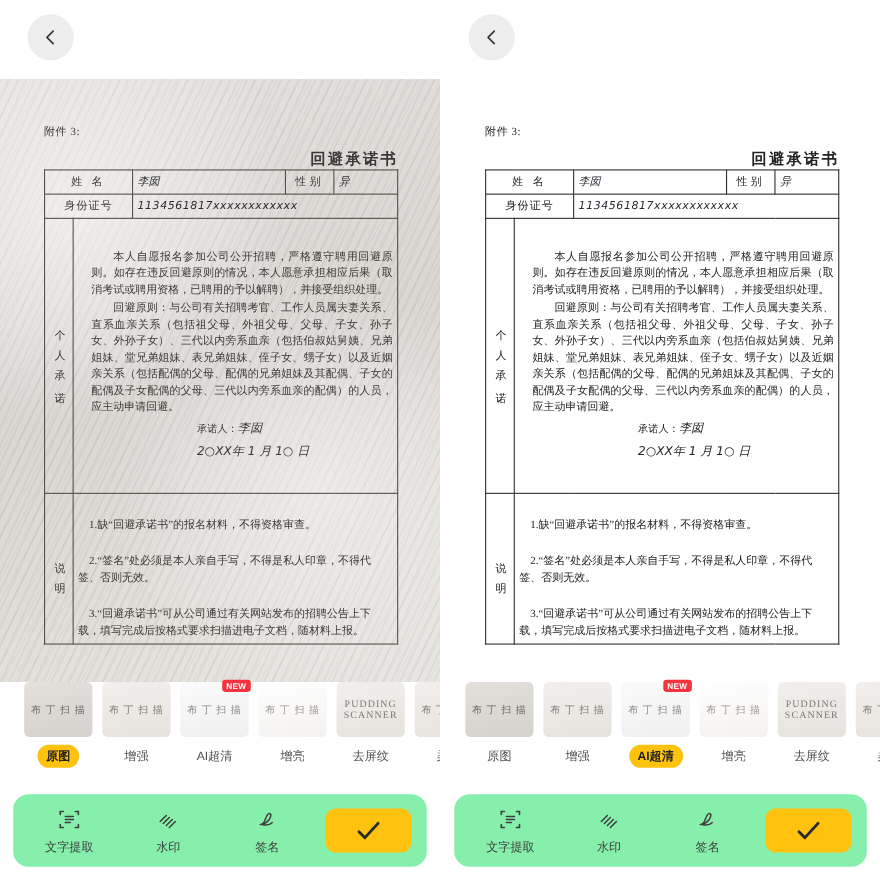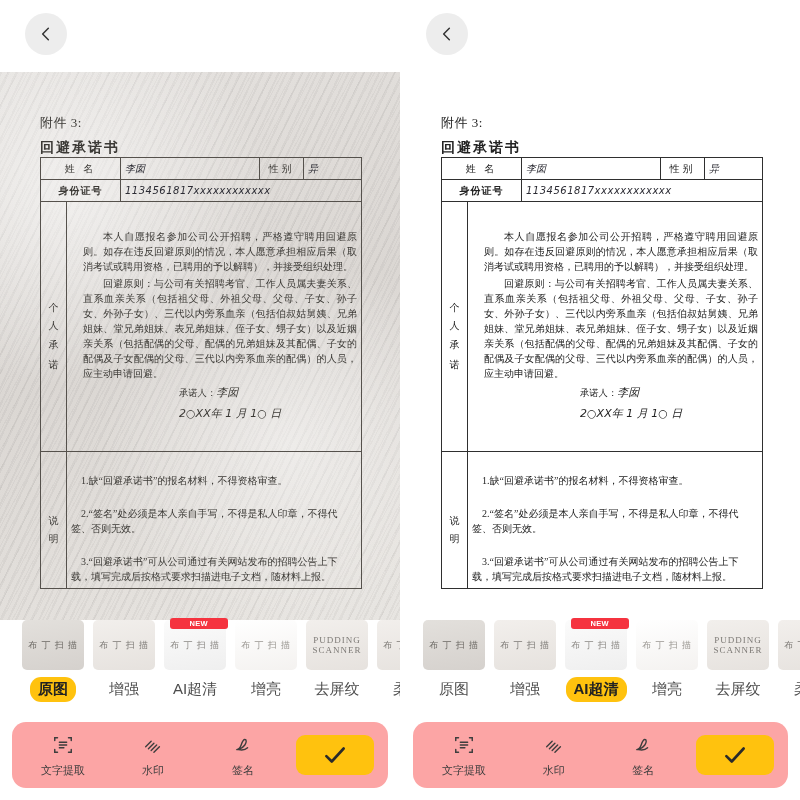--- a/index.html
+++ b/index.html
@@ -44,41 +44,41 @@
 
   .page {
     position: absolute;
     left: 40px; top: 44px; width: 322px; height: 470px;
     font-family: "Liberation Serif", serif;
     color: #232323;
   }
   .screen.raw .page { color: #3b3935; }
 
   .attach-no {
-    font-size: 13px; line-height: 1; margin-bottom: 10px; letter-spacing: .5px; font-family: Liberation Serif, serif;
+    font-size: 10px; line-height: 1; margin-bottom: 10px; letter-spacing: .5px; font-family: Liberation Serif, serif;
   }
   .doc-title {
-    text-align: left; font-size: 14px; font-weight: bold; letter-spacing: 2px;
+    text-align: right; font-size: 14px; font-weight: bold; letter-spacing: 2px;
     margin: 0 0 6px 0;
   }
   .doc-title-row { position: relative; height: 18px; }
   .doc-title-row .doc-title { position: absolute; left: 0; right: 0; top: 0; }
 
   table.form {
     width: 100%; border-collapse: collapse; table-layout: fixed;
   }
   table.form td {
     border: 1px solid #2f2f2f;
     font-size: 10px; line-height: 1.5; vertical-align: middle;
     padding: 3px 4px;
   }
   .screen.raw table.form td { border-color: #55514c; }
 
   td.lbl { text-align: center; letter-spacing: 3px; width: 54px; }
-  td.lbl.wide { letter-spacing: 1px; font-weight: bold; }
+  td.lbl.wide { letter-spacing: 1px; }
   td.hand {
     font-family: "DejaVu Sans", sans-serif;
     font-size: 12px;
     font-style: italic;
     color: #2b2b33;
     padding-left: 8px;
   }
   td.hand.small { font-size: 10px; letter-spacing: .5px; }
   td.vlbl {
     width: 26px; text-align: center;
@@ -116,35 +116,35 @@
     background: linear-gradient(170deg, #f2efec 0%, #e6e2de 100%);
     display: flex; align-items: center; justify-content: center;
     font-family: "Liberation Serif", serif;
     font-size: 9px; letter-spacing: 1px; color: #7d7a76;
     overflow: hidden; position: relative;
   }
   .thumb.gray { background: linear-gradient(170deg, #e3e0dc 0%, #d5d1cd 100%); color: #6c6964; }
   .thumb.bright { background: linear-gradient(170deg, #ffffff 0%, #f4f2f0 100%); color: #9a9792; }
   .thumb.sharp { background: linear-gradient(170deg, #fbfbfb 0%, #efefef 100%); color: #8b8884; }
   .filter-label {
-    margin-top: 7px; font-size: 15px; color: #4c4c4c;
+    margin-top: 7px; font-size: 11px; color: #4c4c4c;
     display: inline-block; padding: 3px 8px; border-radius: 11px;
   }
   .filter.active .filter-label { background: #ffc20e; color: #222; font-weight: bold; }
   .filter.active-orig .filter-label { background: #ffc20e; color: #222; font-weight: bold; }
   .badge-new {
     position: absolute; top: -2px; right: -2px;
     background: #f5333f; color: #fff; font-size: 7.5px; font-weight: bold;
-    padding: 1px 20px; border-radius: 3px; letter-spacing: .3px;
+    padding: 1px 4px; border-radius: 3px; letter-spacing: .3px;
   }
 
   
   .bottombar {
     position: absolute; left: 12px; right: 12px; bottom: 12px; height: 66px;
-    background: #fca5a5; border-radius: 14px;
+    background: #86efac; border-radius: 14px;
     display: flex; align-items: center; justify-content: space-between;
     padding: 0 14px;
   }
   .tool { width: 74px; text-align: center; color: #3d3d3d; }
   .tool .ticon { height: 26px; display: flex; align-items: center; justify-content: center; }
   .tool .tlabel { font-size: 11px; margin-top: 5px; }
   .confirm-btn {
     width: 78px; height: 40px; border-radius: 9px; background: #ffc20e;
     display: flex; align-items: center; justify-content: center;
   }

